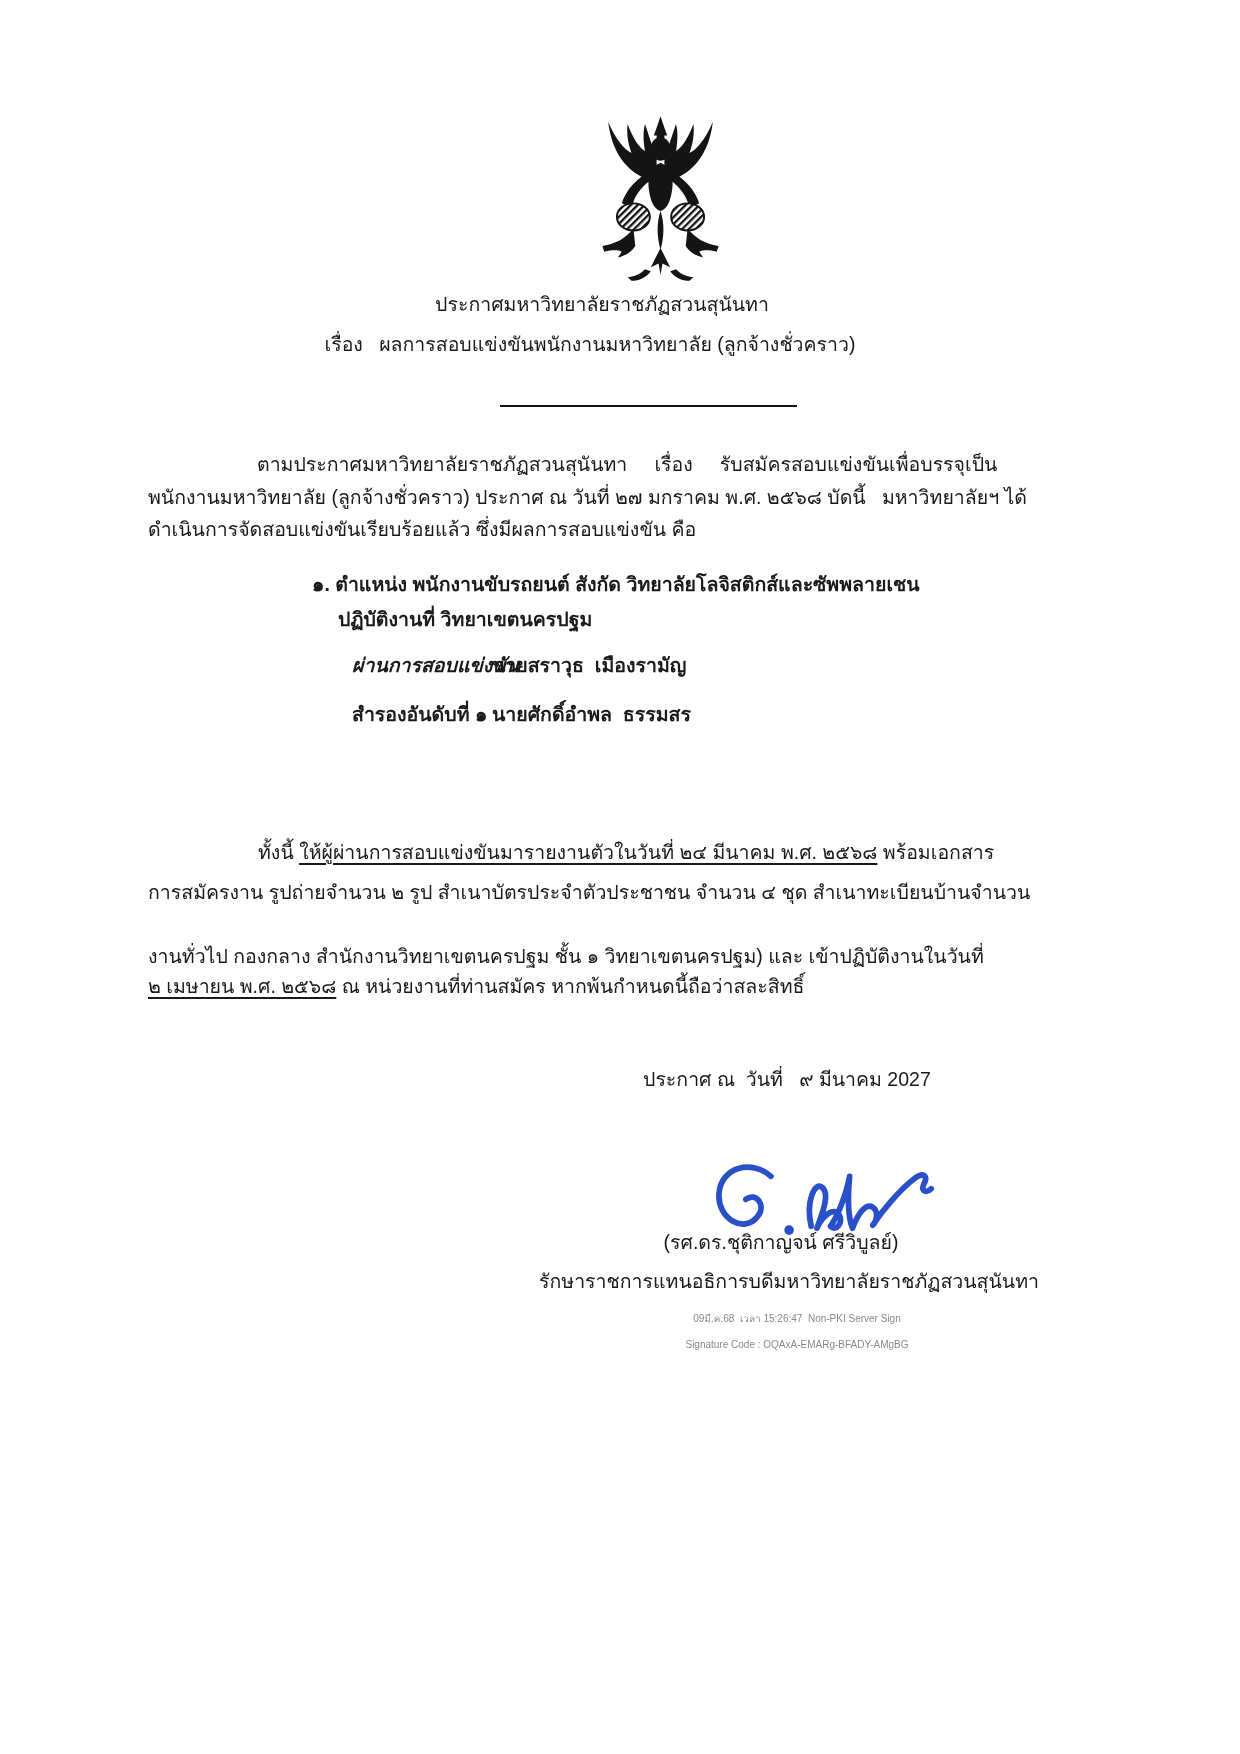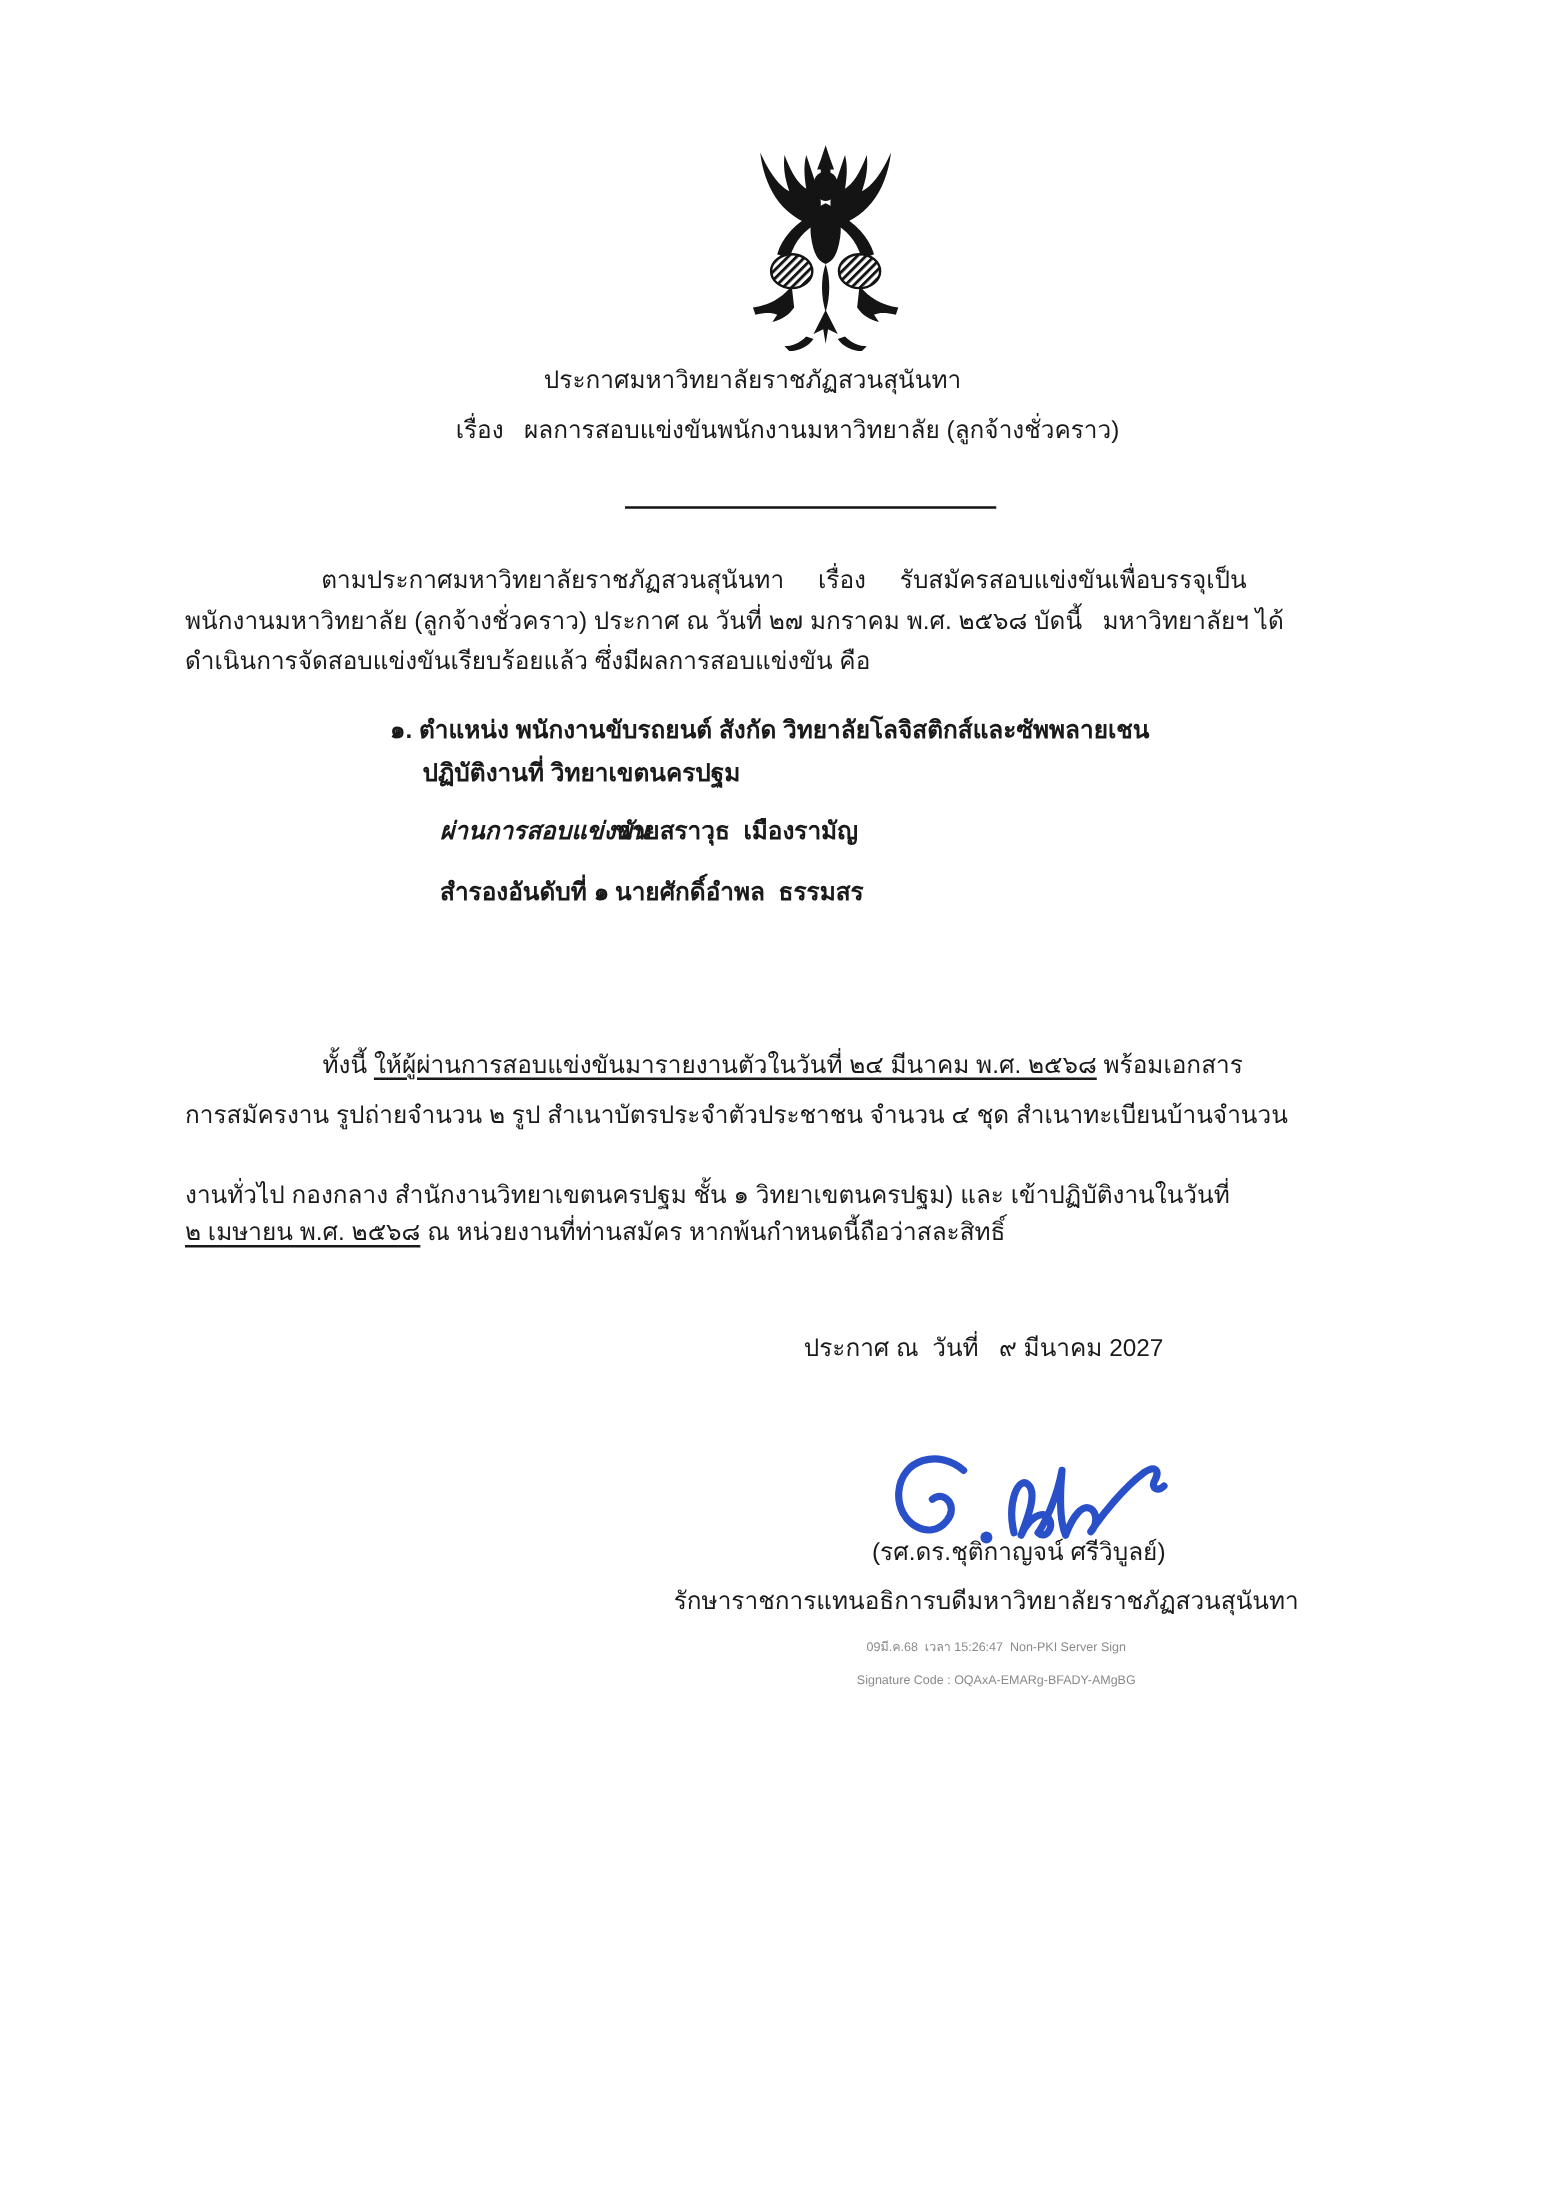--- a/index.html
+++ b/index.html
@@ -58,21 +58,21 @@
         <path d="M108,118 C116,128 126,134 140,136 L138,142 C130,140 124,140 120,142 L124,148 C116,146 110,142 106,136 Z"></path>
         <path d="M80,100 C84,112 84,126 80,140 C76,126 76,112 80,100 Z"></path>
         <path d="M80,138 L70,158 L78,154 L80,166 L82,154 L90,158 Z"></path>
         <path d="M64,160 C58,166 52,168 46,168 L50,172 C58,172 66,168 70,162 Z"></path>
         <path d="M96,160 C102,166 108,168 114,168 L110,172 C102,172 94,168 90,162 Z"></path>
       </g>
     </svg>
   </div>
 
   <div class="abs t center" style="left:602px; top:288px;">ประกาศมหาวิทยาลัยราชภัฏสวนสุนันทา</div>
-  <div class="abs t center" style="left:590px; top:328px;margin-left:40px;">เรื่อง   ผลการสอบแข่งขันพนักงานมหาวิทยาลัย (ลูกจ้างชั่วคราว)</div>
+  <div class="abs t center" style="left:590px; top:328px;">เรื่อง   ผลการสอบแข่งขันพนักงานมหาวิทยาลัย (ลูกจ้างชั่วคราว)</div>
 
   <div class="divider" style="left:500px; top:405px; width:297px; height:2px;"></div>
 
   <div class="abs t" style="left:257px; top:448px;text-align:center;">ตามประกาศมหาวิทยาลัยราชภัฏสวนสุนันทา     เรื่อง     รับสมัครสอบแข่งขันเพื่อบรรจุเป็น</div>
   <div class="abs t" style="left:148px; top:481px;">พนักงานมหาวิทยาลัย (ลูกจ้างชั่วคราว) ประกาศ ณ วันที่ ๒๗ มกราคม พ.ศ. ๒๕๖๘ บัดนี้   มหาวิทยาลัยฯ ได้</div>
   <div class="abs t" style="left:148px; top:513px;">ดำเนินการจัดสอบแข่งขันเรียบร้อยแล้ว ซึ่งมีผลการสอบแข่งขัน คือ</div>
 
   <div class="abs t bold" style="left:312px; top:568px;">๑. ตำแหน่ง พนักงานขับรถยนต์ สังกัด วิทยาลัยโลจิสติกส์และซัพพลายเชน</div>
   <div class="abs t bold" style="left:338px; top:603px;">ปฏิบัติงานที่ วิทยาเขตนครปฐม</div>
 
@@ -90,19 +90,19 @@
   <div class="abs t" style="left:643px; top:1063px;">ประกาศ ณ  วันที่   ๙ มีนาคม 2027</div>
 
   <div class="abs" style="left:678px; top:1136px;">
     <svg width="240" height="108" viewBox="0 0 250 110" xmlns="http://www.w3.org/2000/svg">
       <path d="M78,22 C58,4 26,12 24,40 C22,66 50,82 64,64 C74,52 62,38 52,46" fill="none" stroke="#2950c8" stroke-width="6" stroke-linecap="round"></path>
       <circle cx="97" cy="78" r="5" fill="#2950c8"></circle>
       <path d="M120,74 C114,48 124,26 132,34 C140,42 130,64 126,76 C132,62 144,54 149,62 C154,70 146,80 140,74 C146,66 156,44 160,22 C158,44 158,64 163,76 C169,60 177,50 184,54 C190,58 189,68 184,73 C194,58 212,36 228,24 C238,17 242,22 237,31 C234,37 240,40 245,35" fill="none" stroke="#2950c8" stroke-width="6" stroke-linecap="round" stroke-linejoin="round"></path>
     </svg>
   </div>
 
-  <div class="abs t center" style="left:815px; top:1226px;">(รศ.ดร.ชุติกาญจน์ ศรีวิบูลย์)</div>
+  <div class="abs t center" style="left:781px; top:1226px;">(รศ.ดร.ชุติกาญจน์ ศรีวิบูลย์)</div>
   <div class="abs t center" style="left:789px; top:1265px;">รักษาราชการแทนอธิการบดีมหาวิทยาลัยราชภัฏสวนสุนันทา</div>
 
   <div class="abs meta center" style="left:797px; top:1309px;">09มี.ค.68  เวลา 15:26:47  Non-PKI Server Sign</div>
   <div class="abs meta center" style="left:797px; top:1335px;">Signature Code : OQAxA-EMARg-BFADY-AMgBG</div>
 
 </div>
 
 </body></html>

